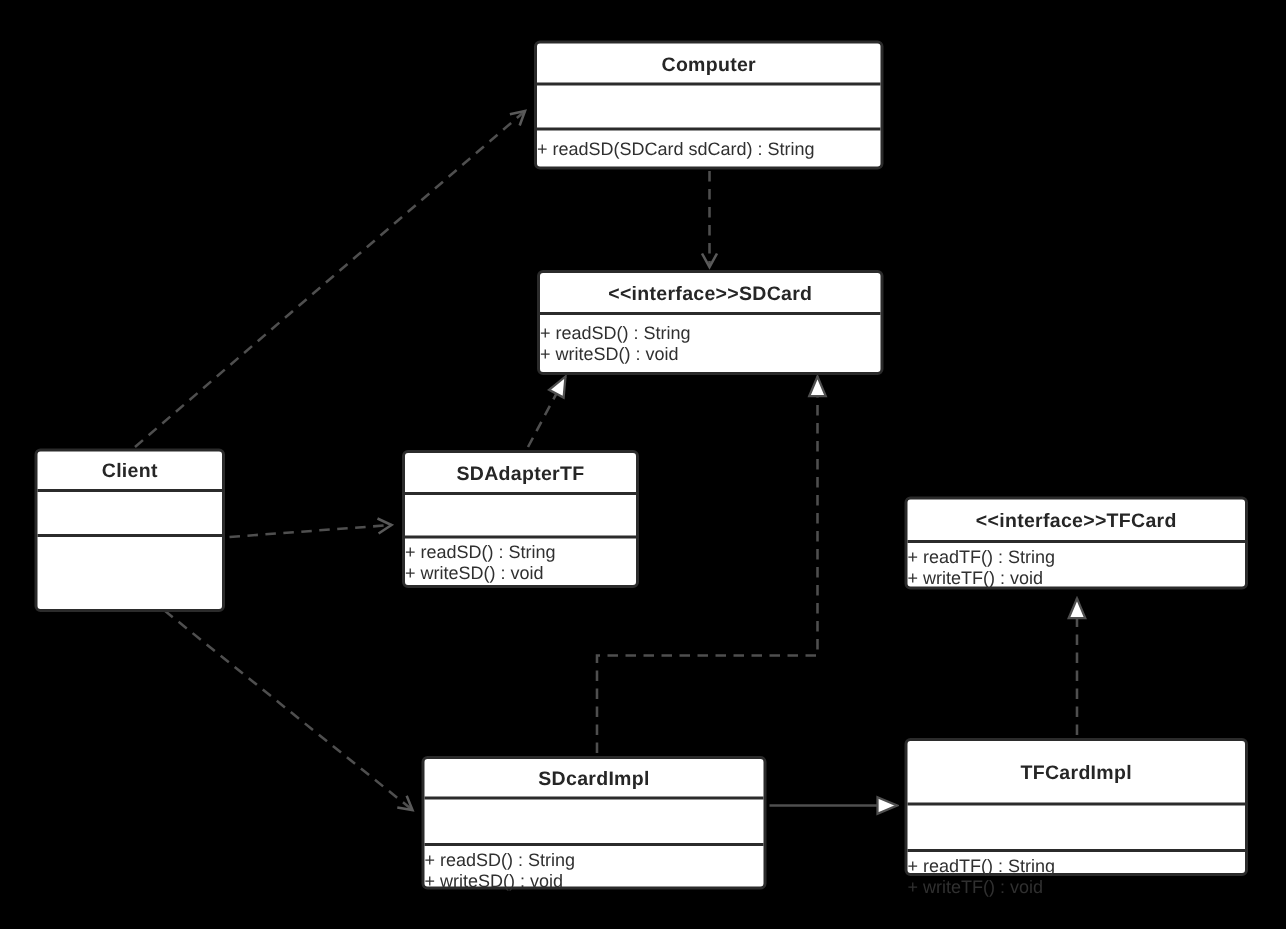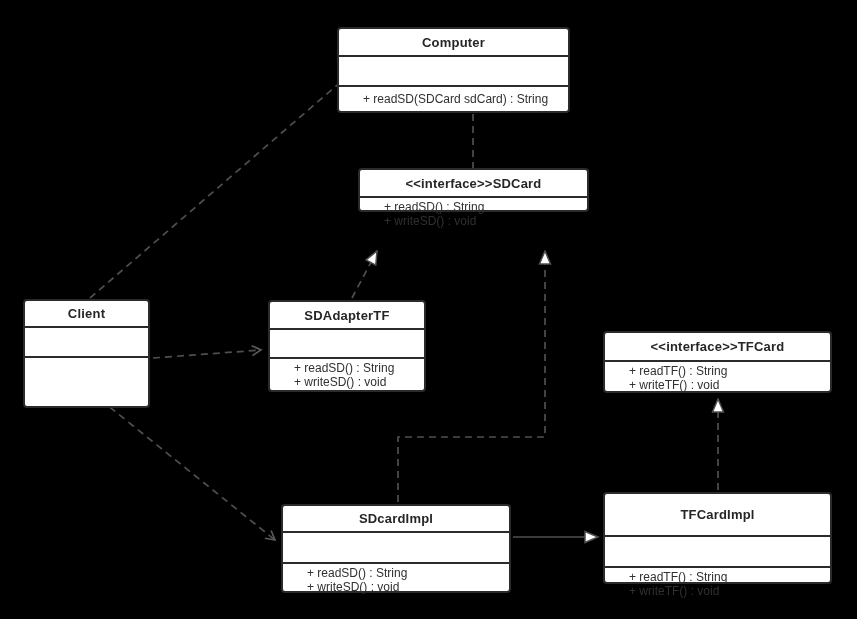--- a/index.html
+++ b/index.html
@@ -32,21 +32,21 @@
     border-bottom: 2px solid #2b2b2b;
     letter-spacing: .2px;
   }
   .uml-attrs {
     flex: 0 0 auto;
     border-bottom: 2px solid #2b2b2b;
   }
   .uml-methods {
     flex: 1 1 auto;
     display: flex; flex-direction: column; justify-content: center;
-    padding: 2px 24px;
+    padding: 2px 0;
     font-size: 12px;
     line-height: 14px;
     white-space: nowrap;
   }
 </style>
 </head>
 <body>
 
 <div class="diagram">
 
@@ -64,29 +64,29 @@
       <path d="M473,114 L473,178" stroke-dasharray="7 5" marker-end="url(#arrowOpen)"></path>
       <path d="M153,358 L261,350" stroke-dasharray="7 5" marker-end="url(#arrowOpen)"></path>
       <path d="M91,392 L275,540" stroke-dasharray="7 5" marker-end="url(#arrowOpen)"></path>
       <path d="M352,298 L377,251" stroke-dasharray="7 5" marker-end="url(#arrowHollow)"></path>
       <path d="M398,502 L398,437 L545,437 L545,251" stroke-dasharray="7 5" marker-end="url(#arrowHollow)"></path>
       <path d="M513,537 L598,537" marker-end="url(#arrowHollow)"></path>
       <path d="M718,490 L718,399" stroke-dasharray="7 5" marker-end="url(#arrowHollow)"></path>
     </g>
   </svg>
 
-  <div class="uml-class" style="left:337px;top:27px;width:233px;height:86px">
+  <div class="uml-class" style="left:356px;top:27px;width:233px;height:86px">
     <div class="uml-title" style="height:28px">Computer</div>
     <div class="uml-attrs" style="height:30px"></div>
     <div class="uml-methods">
       <div>+ readSD(SDCard sdCard) : String</div>
     </div>
   </div>
 
-  <div class="uml-class" style="left:358px;top:168px;width:231px;height:44px">
+  <div class="uml-class" style="left:358px;top:180px;width:231px;height:70px">
     <div class="uml-title" style="height:28px">&lt;&lt;interface&gt;&gt;SDCard</div>
     <div class="uml-methods">
       <div>+ readSD() : String</div>
       <div>+ writeSD() : void</div>
     </div>
   </div>
 
   <div class="uml-class" style="left:23px;top:299px;width:127px;height:109px">
     <div class="uml-title" style="height:27px">Client</div>
     <div class="uml-attrs" style="height:30px"></div>

